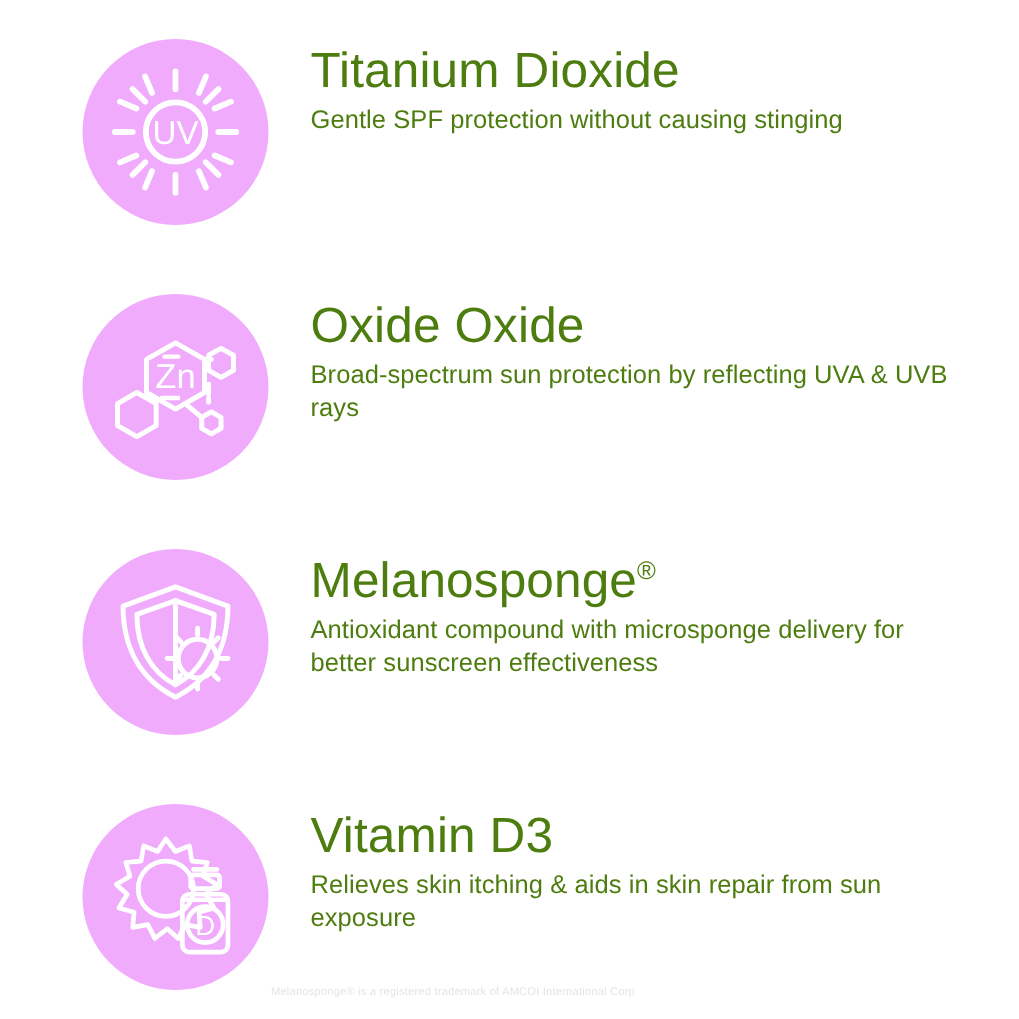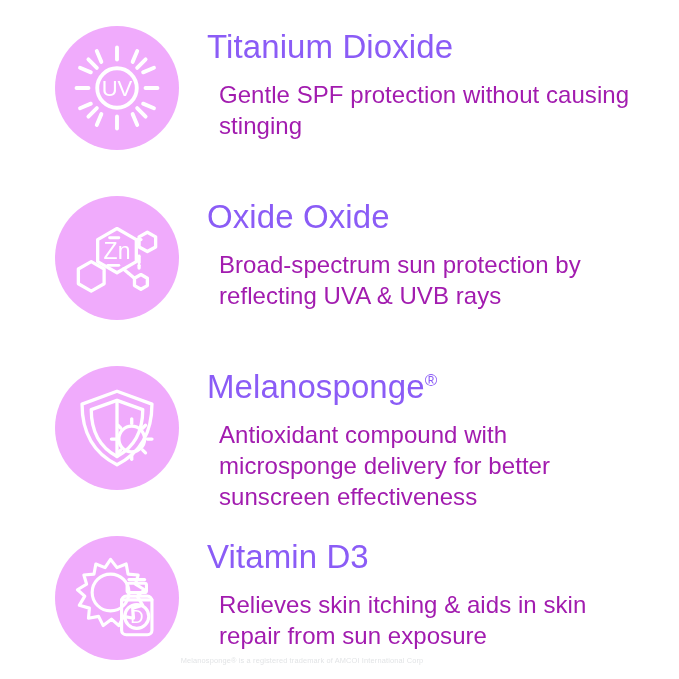--- a/index.html
+++ b/index.html
@@ -55,40 +55,40 @@
     display: block;
   }
 
   .feature-text {
     flex: 1 1 auto;
     padding-left: 28px;
     padding-right: 24px;
     padding-top: 8px;
   }
   .feature-title {
-    color: #8b5cf6;
+    color: #4d7c0f;
     font-size: 33px;
     font-weight: 300;
     line-height: 1.18;
     letter-spacing: 0.1px;
     margin: 0 0 2px 0;
     white-space: nowrap;
   }
   .feature-title .reg {
     font-size: 17px;
     vertical-align: super;
     line-height: 0;
   }
   .feature-desc {
-    color: #a21caf;
-    font-size: 24px;
+    color: #4d7c0f;
+    font-size: 17px;
     font-weight: 300;
     line-height: 1.30;
     letter-spacing: 0.05px;
-    margin: 12px;
+    margin: 0;
     max-width: 440px;
   }
 
   .footnote {
     position: absolute;
     left: 0;
     top: 656px;
     width: 604px;
     text-align: center;
     color: #e2e4e6;

